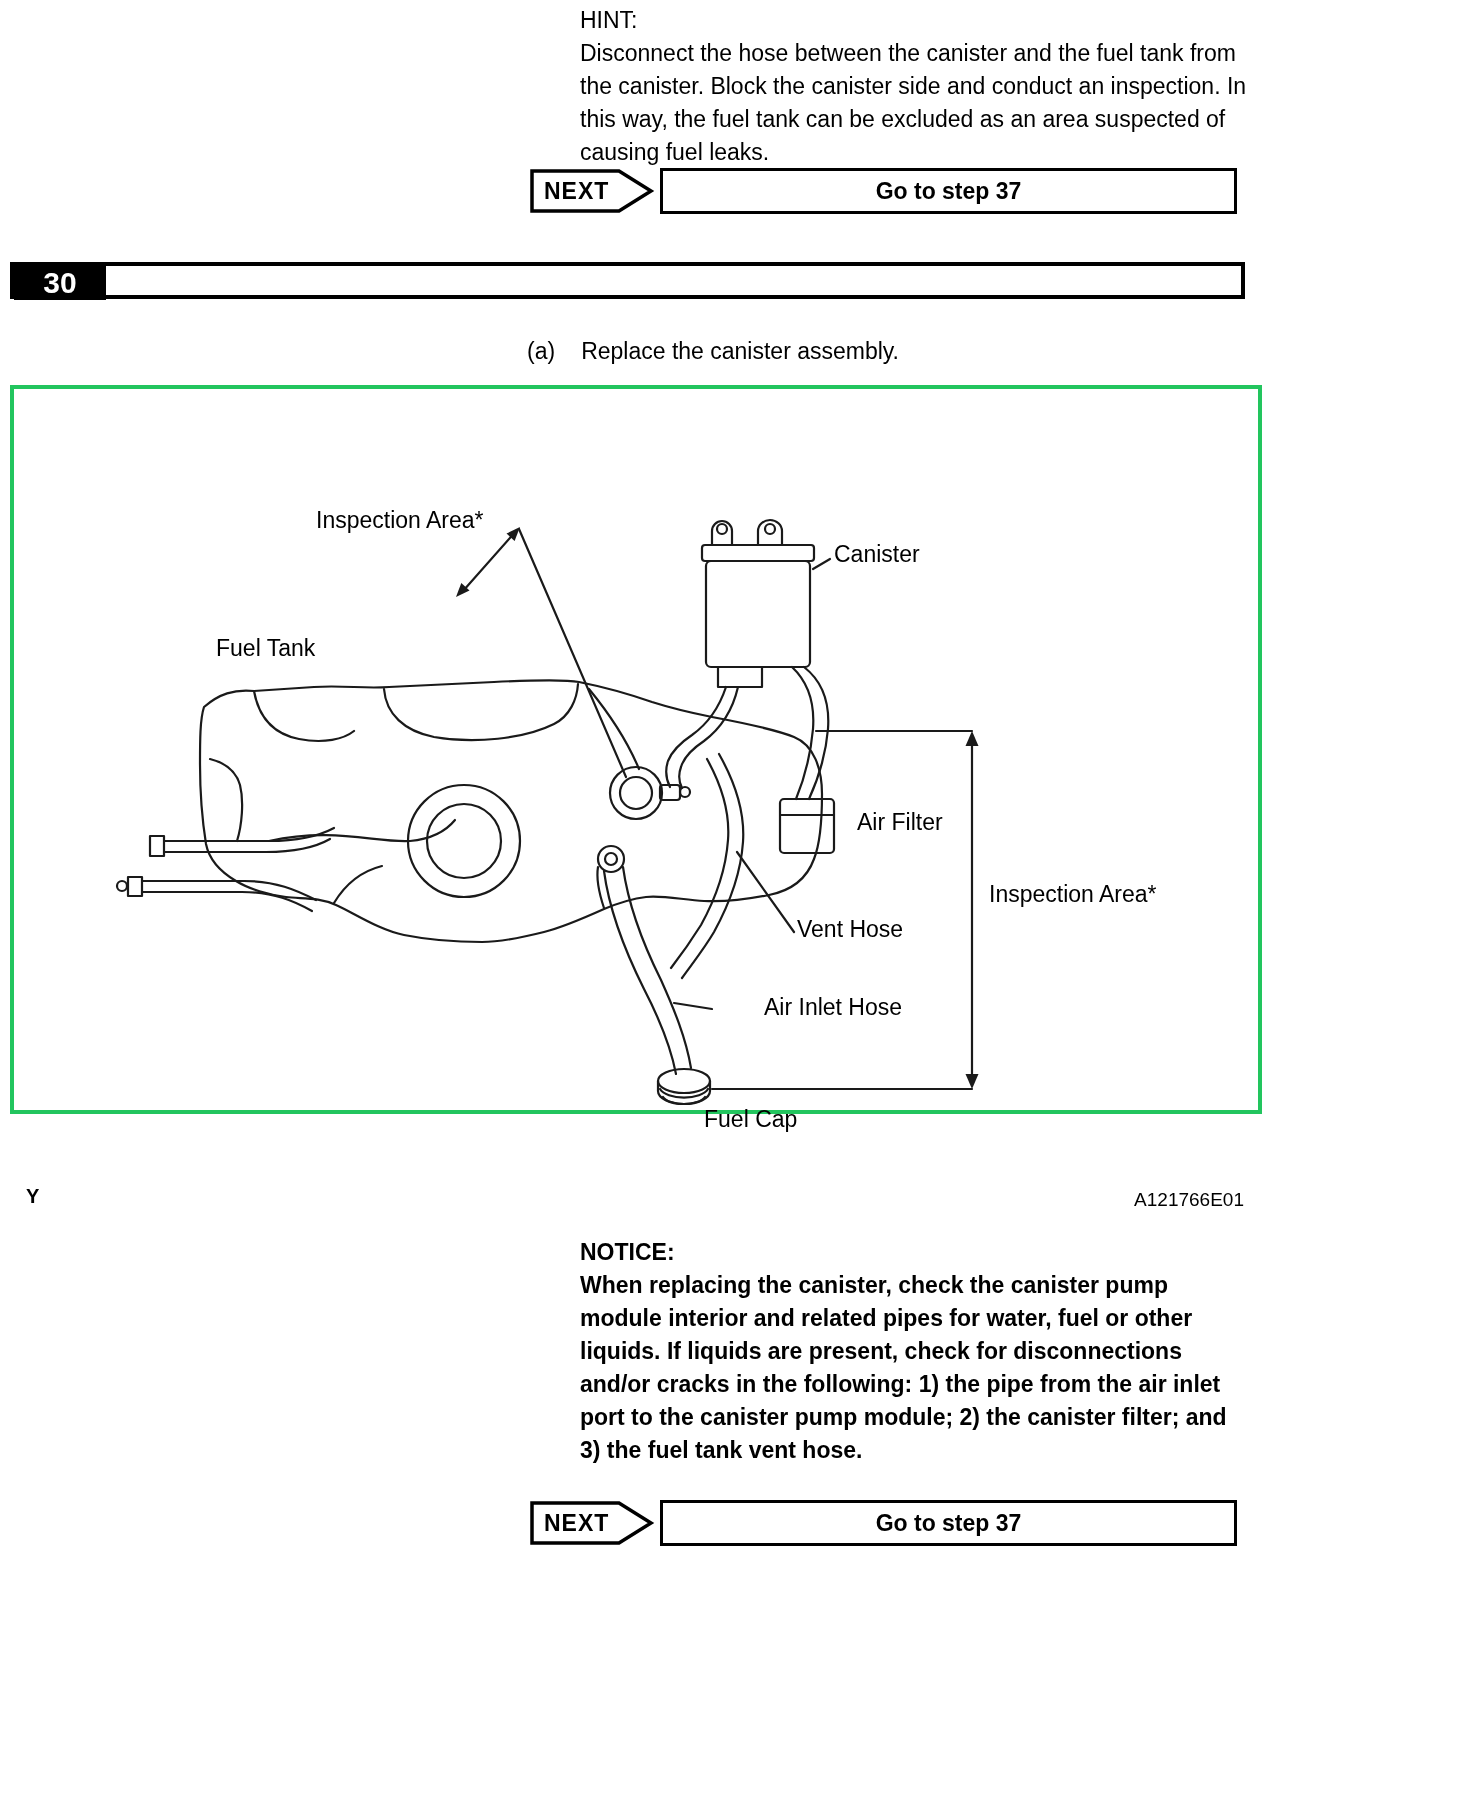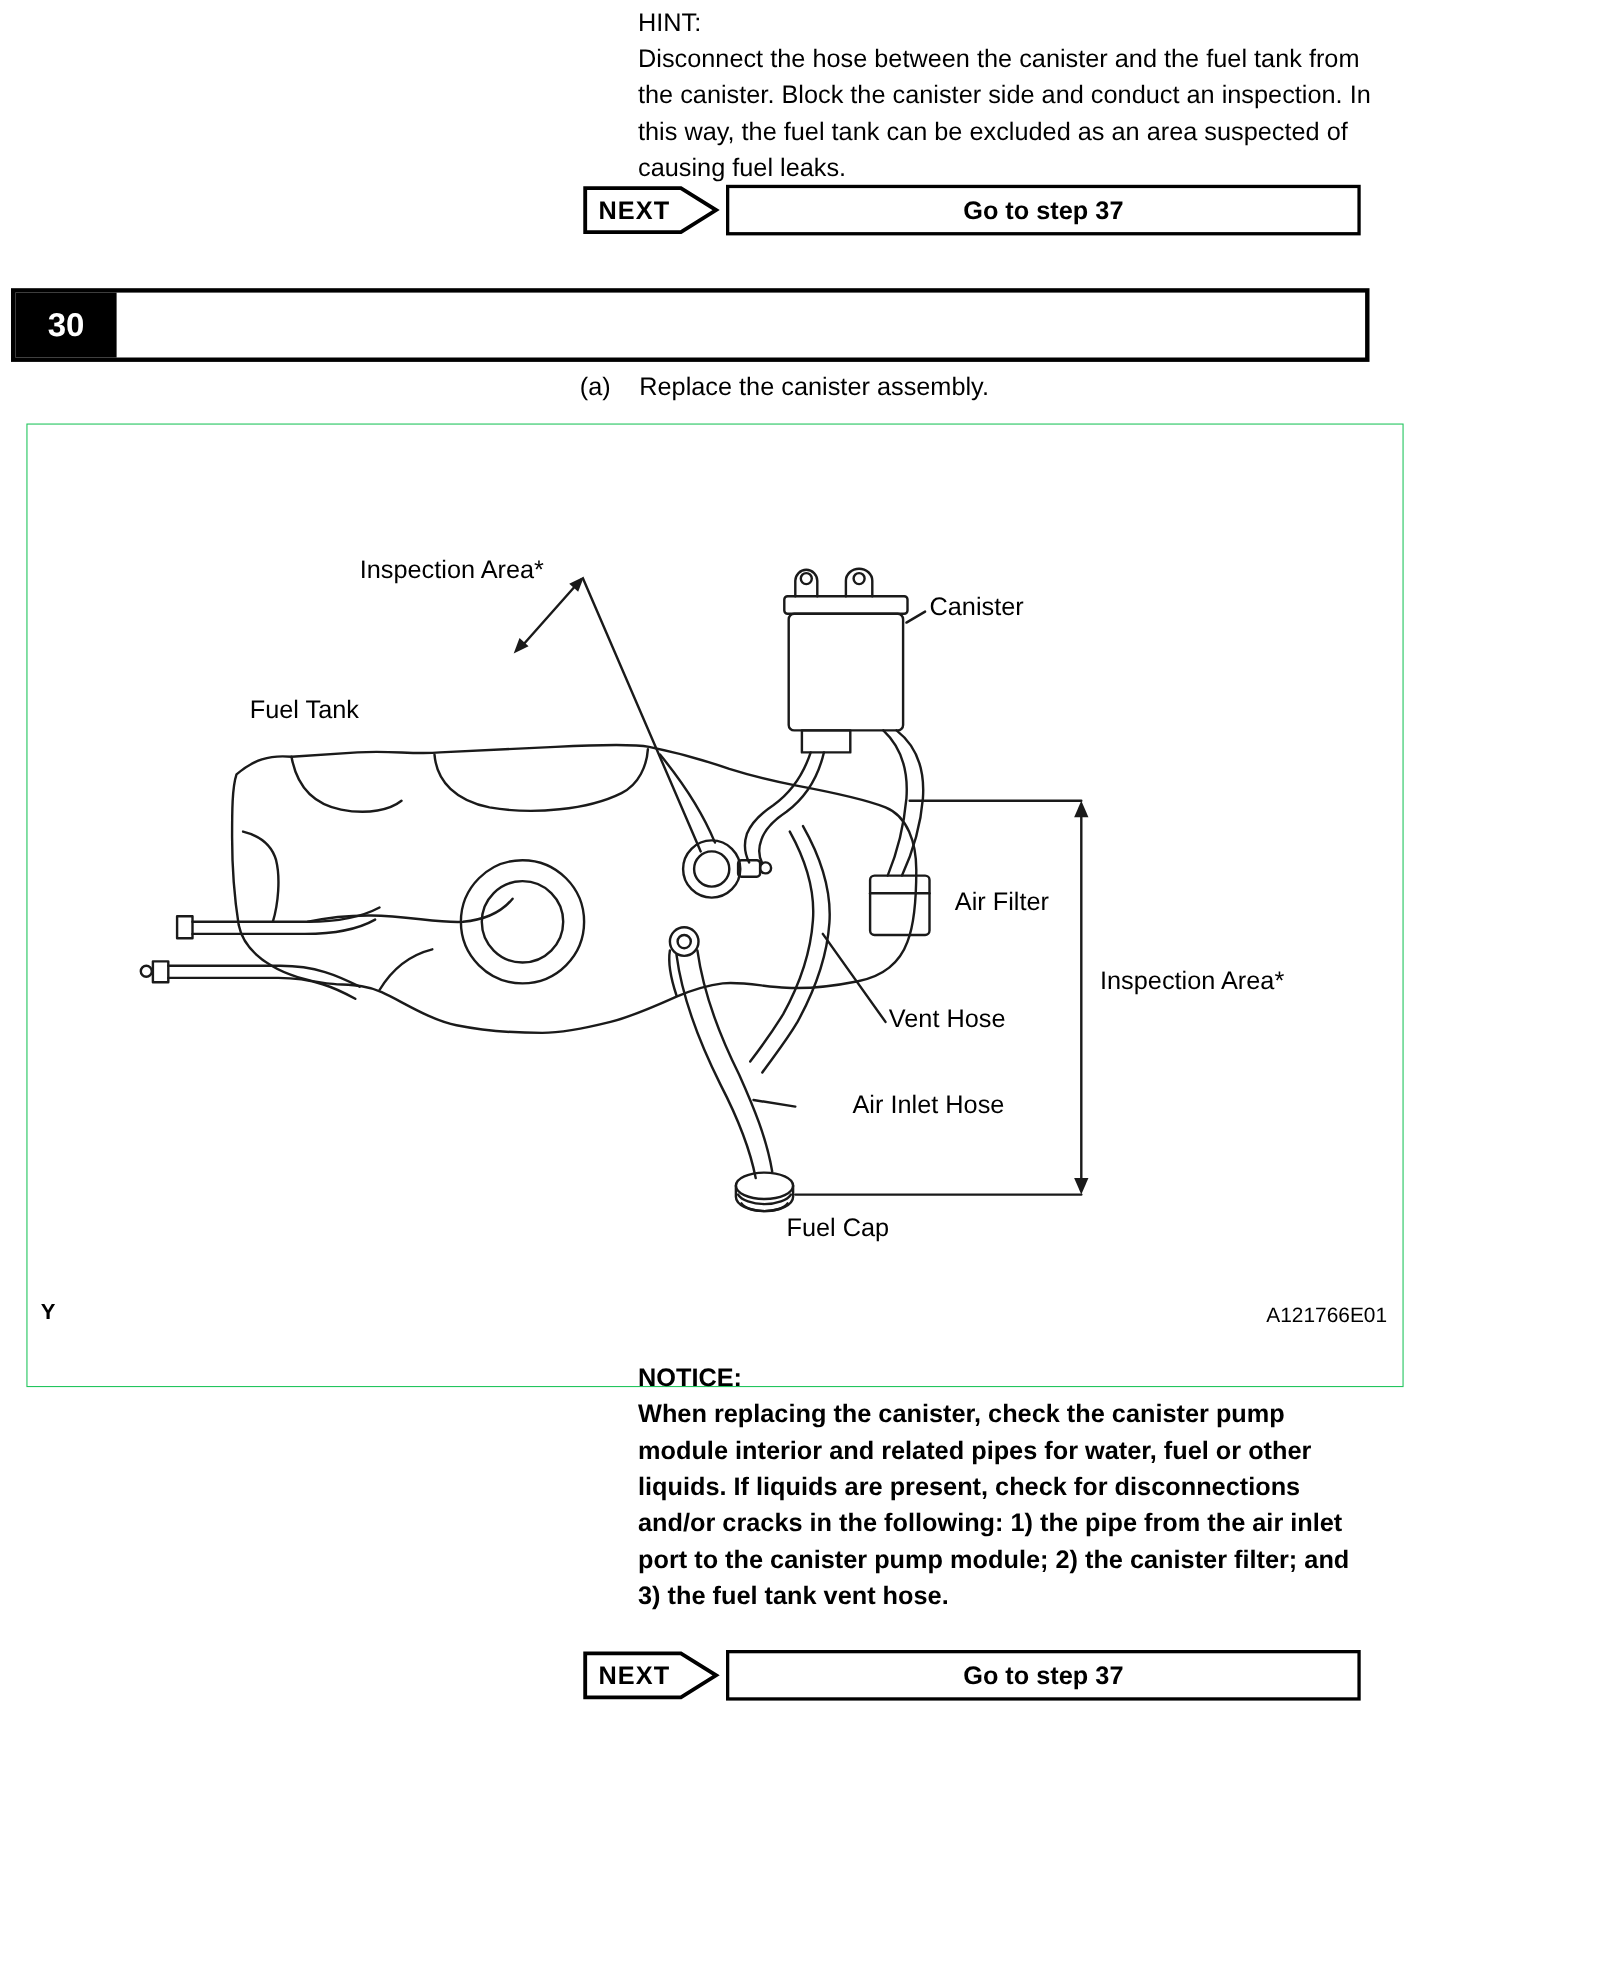--- a/index.html
+++ b/index.html
@@ -22,41 +22,41 @@
     display:flex; align-items:center; font-size:23px; font-weight:bold; letter-spacing:1px;
   }
   .goto-box {
     width:577px; height:46px; border:3px solid #000; background:#fff;
     display:flex; align-items:center; justify-content:center;
     font-size:23px; font-weight:bold;
   }
 
   
   .step-header {
-    left:10px; top:262px; width:1235px; height:67px;
-    border:4px solid #000; display:flex; background:#fff;
+    left:10px; top:262px; width:1235px; height:37px;
+    border:4px solid #000; display:flex; background:#fff;flex-direction:column;
   }
   .step-number {
     width:92px; background:#000; color:#fff;
     display:flex; align-items:center; justify-content:center;
     font-size:30px; font-weight:bold;
   }
   .step-title {
     flex:1; border-left:4px solid #000;
     display:flex; align-items:center; padding-left:14px;
     font-size:24px; font-weight:bold;
   }
 
   
   .substep { left:527px; top:338px; font-size:23px; display:flex; gap:26px; }
 
   
   .figure-box {
-    left:24px; top:385px; width:1252px; height:876px;
-    border:1px solid #22c55e; background:#fff;
+    left:10px; top:385px; width:1252px; height:729px;
+    border:4px solid #22c55e; background:#fff;
   }
   .figure-box svg { position:absolute; left:0; top:0; }
   .fig-label { position:absolute; font-size:23px; white-space:nowrap; }
   .fig-corner { position:absolute; font-size:20px; font-weight:bold; }
   .fig-code { position:absolute; font-size:19px; }
 
   
   .notice { left:580px; top:1236px; width:672px; font-size:23px; line-height:33px; font-weight:bold; }
   .notice-label { display:block; }
 </style>

